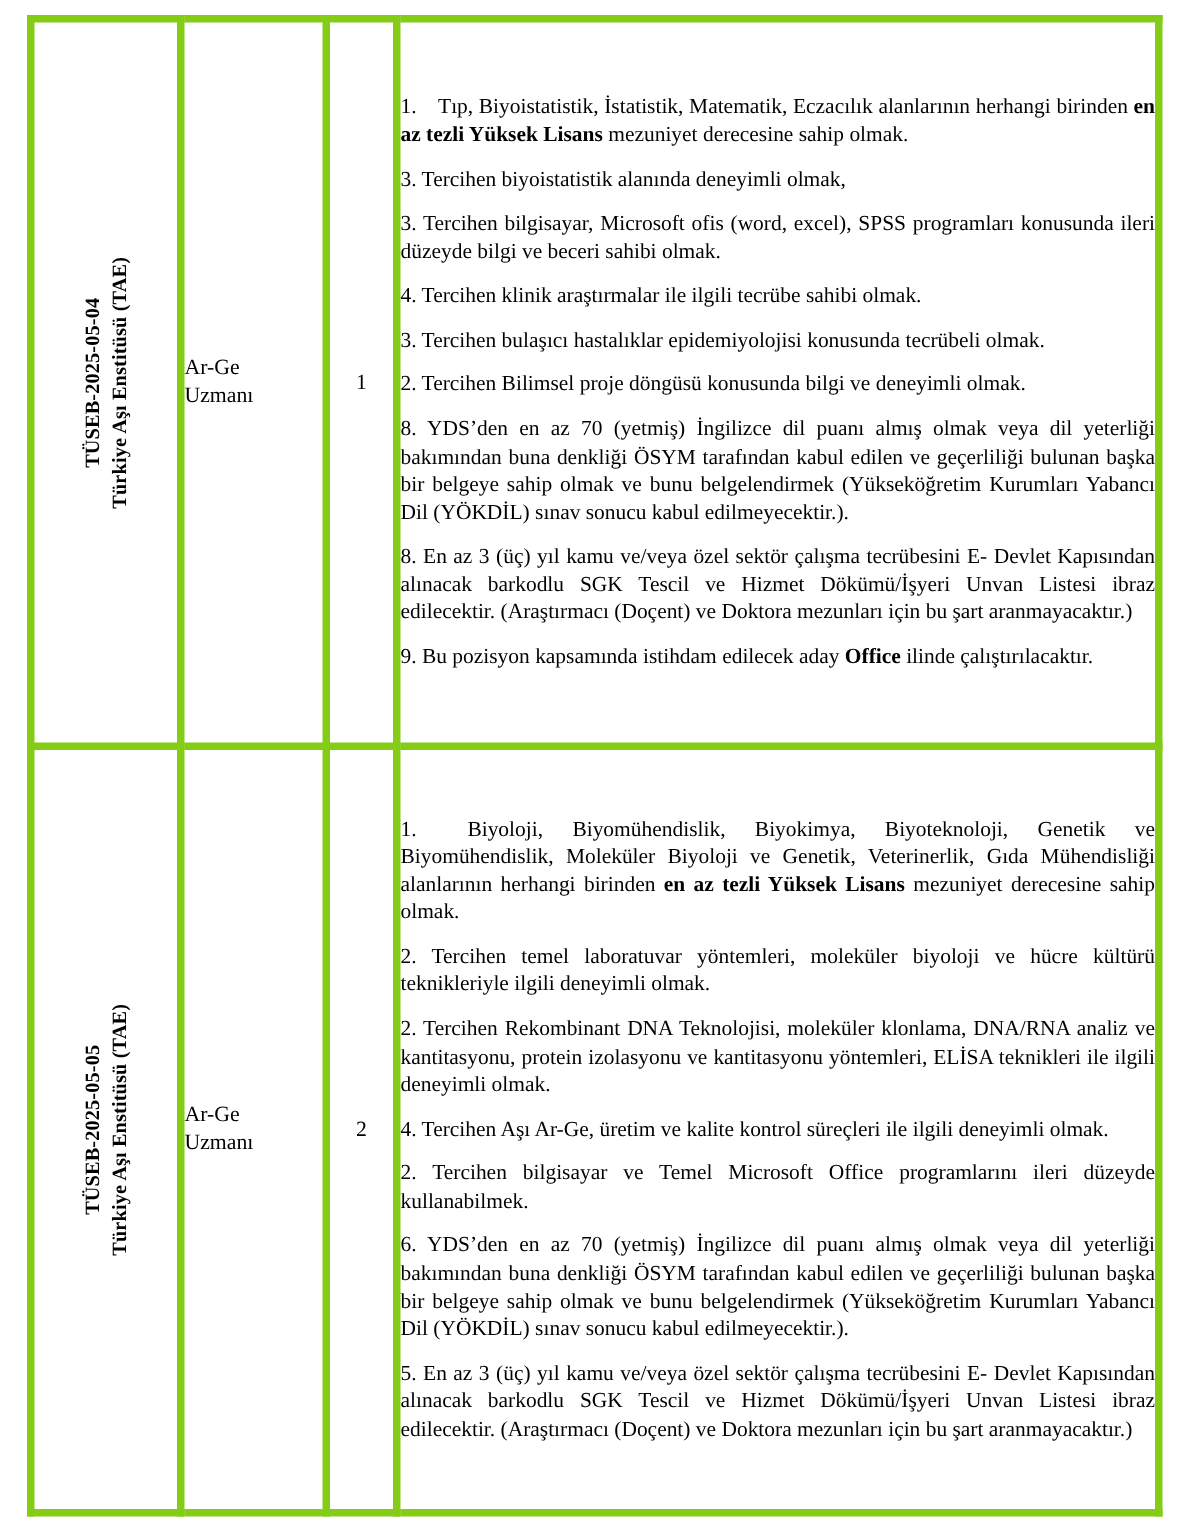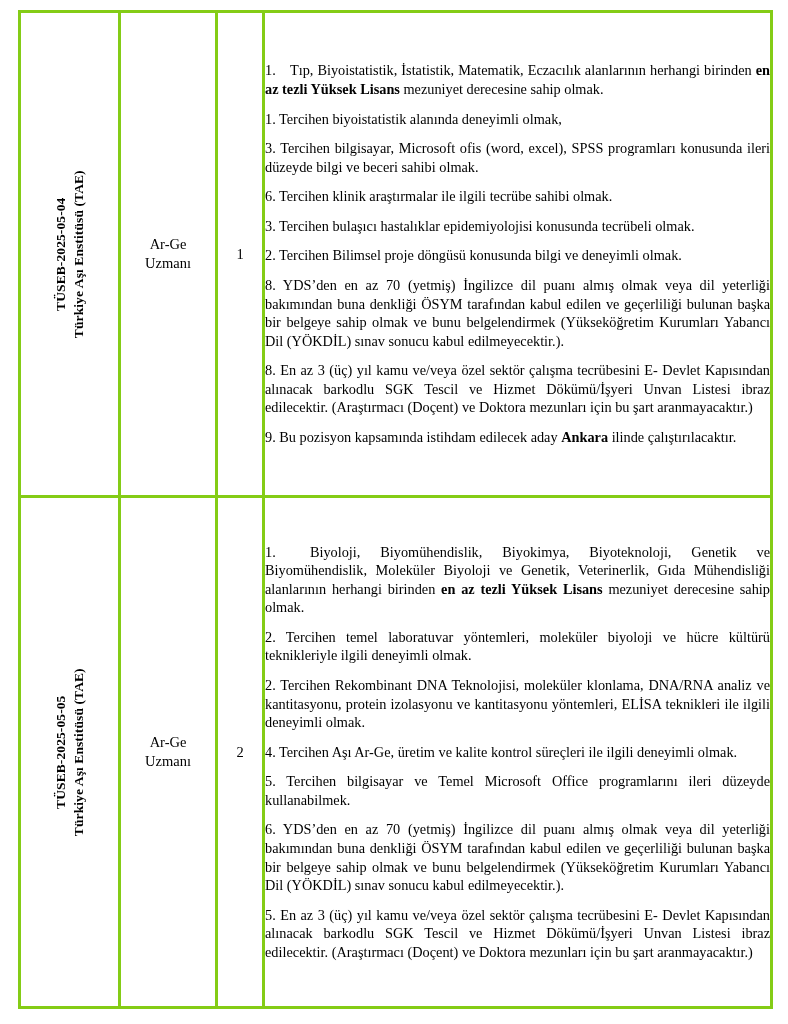--- a/index.html
+++ b/index.html
@@ -23,21 +23,21 @@
     padding: 10px 18px 18px 18px;
   }
 
   table.job-table {
     border-collapse: collapse;
     width: 752px;
     table-layout: fixed;
   }
 
   table.job-table td {
-    border: 3px solid #84cc16;
+    border: 5px solid #84cc16;
     vertical-align: middle;
     padding: 0;
   }
 
   
   col.c-code   { width: 100px; }
   col.c-title  { width: 97px; }
   col.c-count  { width: 47px; }
   col.c-reqs   { width: 508px; }
 
@@ -61,21 +61,20 @@
     font-size: 13.5px;
     line-height: 1.35;
     letter-spacing: 0.1px;
     text-align: center;
   }
   .rot-inner .line1 { display: block; }
   .rot-inner .line2 { display: block; }
 
   
   td.title-cell {
-    text-align: center;
     font-size: 14.5px;
     line-height: 1.3;
     vertical-align: middle;
   }
   td.title-cell .t-line { display: block; }
 
   td.count-cell {
     text-align: center;
     font-size: 14.5px;
     vertical-align: middle;
@@ -125,28 +124,28 @@
           </div>
         </td>
         <td class="title-cell">
           <span class="t-line">Ar-Ge</span>
           <span class="t-line">Uzmanı</span>
         </td>
         <td class="count-cell">1</td>
         <td class="reqs-cell">
           <ul class="req-list">
               <li class="req-item">1. Tıp, Biyoistatistik, İstatistik, Matematik, Eczacılık alanlarının herhangi birinden <b>en az tezli Yüksek Lisans</b> mezuniyet derecesine sahip olmak.</li>
-              <li class="req-item">1.  Tercihen biyoistatistik alanında deneyimli olmak,</li>
+              <li class="req-item">3.  Tercihen biyoistatistik alanında deneyimli olmak,</li>
               <li class="req-item">3. Tercihen bilgisayar, Microsoft ofis (word, excel), SPSS programları konusunda ileri düzeyde bilgi ve beceri sahibi olmak.</li>
-              <li class="req-item">6. Tercihen klinik araştırmalar ile ilgili tecrübe sahibi olmak.</li>
+              <li class="req-item">4. Tercihen klinik araştırmalar ile ilgili tecrübe sahibi olmak.</li>
               <li class="req-item">3. Tercihen bulaşıcı hastalıklar epidemiyolojisi konusunda tecrübeli olmak.</li>
               <li class="req-item">2. Tercihen Bilimsel proje döngüsü konusunda bilgi ve deneyimli olmak.</li>
               <li class="req-item">8.  YDS’den en az 70 (yetmiş) İngilizce dil puanı almış olmak veya dil yeterliği bakımından buna denkliği ÖSYM tarafından kabul edilen ve geçerliliği bulunan başka bir belgeye sahip olmak ve bunu belgelendirmek (Yükseköğretim Kurumları Yabancı Dil (YÖKDİL) sınav sonucu kabul edilmeyecektir.).</li>
               <li class="req-item">8. En az 3 (üç) yıl kamu ve/veya özel sektör çalışma tecrübesini E- Devlet Kapısından alınacak barkodlu SGK Tescil ve Hizmet Dökümü/İşyeri Unvan Listesi ibraz edilecektir. (Araştırmacı (Doçent) ve Doktora mezunları için bu şart aranmayacaktır.)</li>
-              <li class="req-item">9.  Bu pozisyon kapsamında istihdam edilecek aday <b>Ankara</b> ilinde çalıştırılacaktır.</li>
+              <li class="req-item">9.  Bu pozisyon kapsamında istihdam edilecek aday <b>Office</b> ilinde çalıştırılacaktır.</li>
             </ul>
         </td>
       </tr>
 
       <tr style="height:511px;">
         <td class="code-cell">
           <div class="rot-wrap">
             <div class="rot-inner">
               <span class="line1">TÜSEB-2025-05-05</span>
               <span class="line2">Türkiye Aşı Enstitüsü (TAE)</span>
@@ -157,21 +156,21 @@
           <span class="t-line">Ar-Ge</span>
           <span class="t-line">Uzmanı</span>
         </td>
         <td class="count-cell">2</td>
         <td class="reqs-cell">
           <ul class="req-list">
               <li class="req-item">1.  Biyoloji, Biyomühendislik, Biyokimya, Biyoteknoloji, Genetik ve Biyomühendislik, Moleküler Biyoloji ve Genetik, Veterinerlik, Gıda Mühendisliği alanlarının herhangi birinden <b>en az tezli Yüksek Lisans</b> mezuniyet derecesine sahip olmak.</li>
               <li class="req-item">2.  Tercihen temel laboratuvar yöntemleri, moleküler biyoloji ve hücre kültürü teknikleriyle ilgili deneyimli olmak.</li>
               <li class="req-item">2. Tercihen Rekombinant DNA Teknolojisi, moleküler klonlama, DNA/RNA analiz ve kantitasyonu, protein izolasyonu ve kantitasyonu yöntemleri, ELİSA teknikleri ile ilgili deneyimli olmak.</li>
               <li class="req-item">4. Tercihen Aşı Ar-Ge, üretim ve kalite kontrol süreçleri ile ilgili deneyimli olmak.</li>
-              <li class="req-item">5. Tercihen bilgisayar ve Temel Microsoft Office programlarını ileri düzeyde kullanabilmek.</li>
+              <li class="req-item">2. Tercihen bilgisayar ve Temel Microsoft Office programlarını ileri düzeyde kullanabilmek.</li>
               <li class="req-item">6.  YDS’den en az 70 (yetmiş) İngilizce dil puanı almış olmak veya dil yeterliği bakımından buna denkliği ÖSYM tarafından kabul edilen ve geçerliliği bulunan başka bir belgeye sahip olmak ve bunu belgelendirmek (Yükseköğretim Kurumları Yabancı Dil (YÖKDİL) sınav sonucu kabul edilmeyecektir.).</li>
               <li class="req-item">5. En az 3 (üç) yıl kamu ve/veya özel sektör çalışma tecrübesini E- Devlet Kapısından alınacak barkodlu SGK Tescil ve Hizmet Dökümü/İşyeri Unvan Listesi ibraz edilecektir. (Araştırmacı (Doçent) ve Doktora mezunları için bu şart aranmayacaktır.)</li>
             </ul>
         </td>
       </tr>
 
     </tbody>
   </table>
 </div>
 

